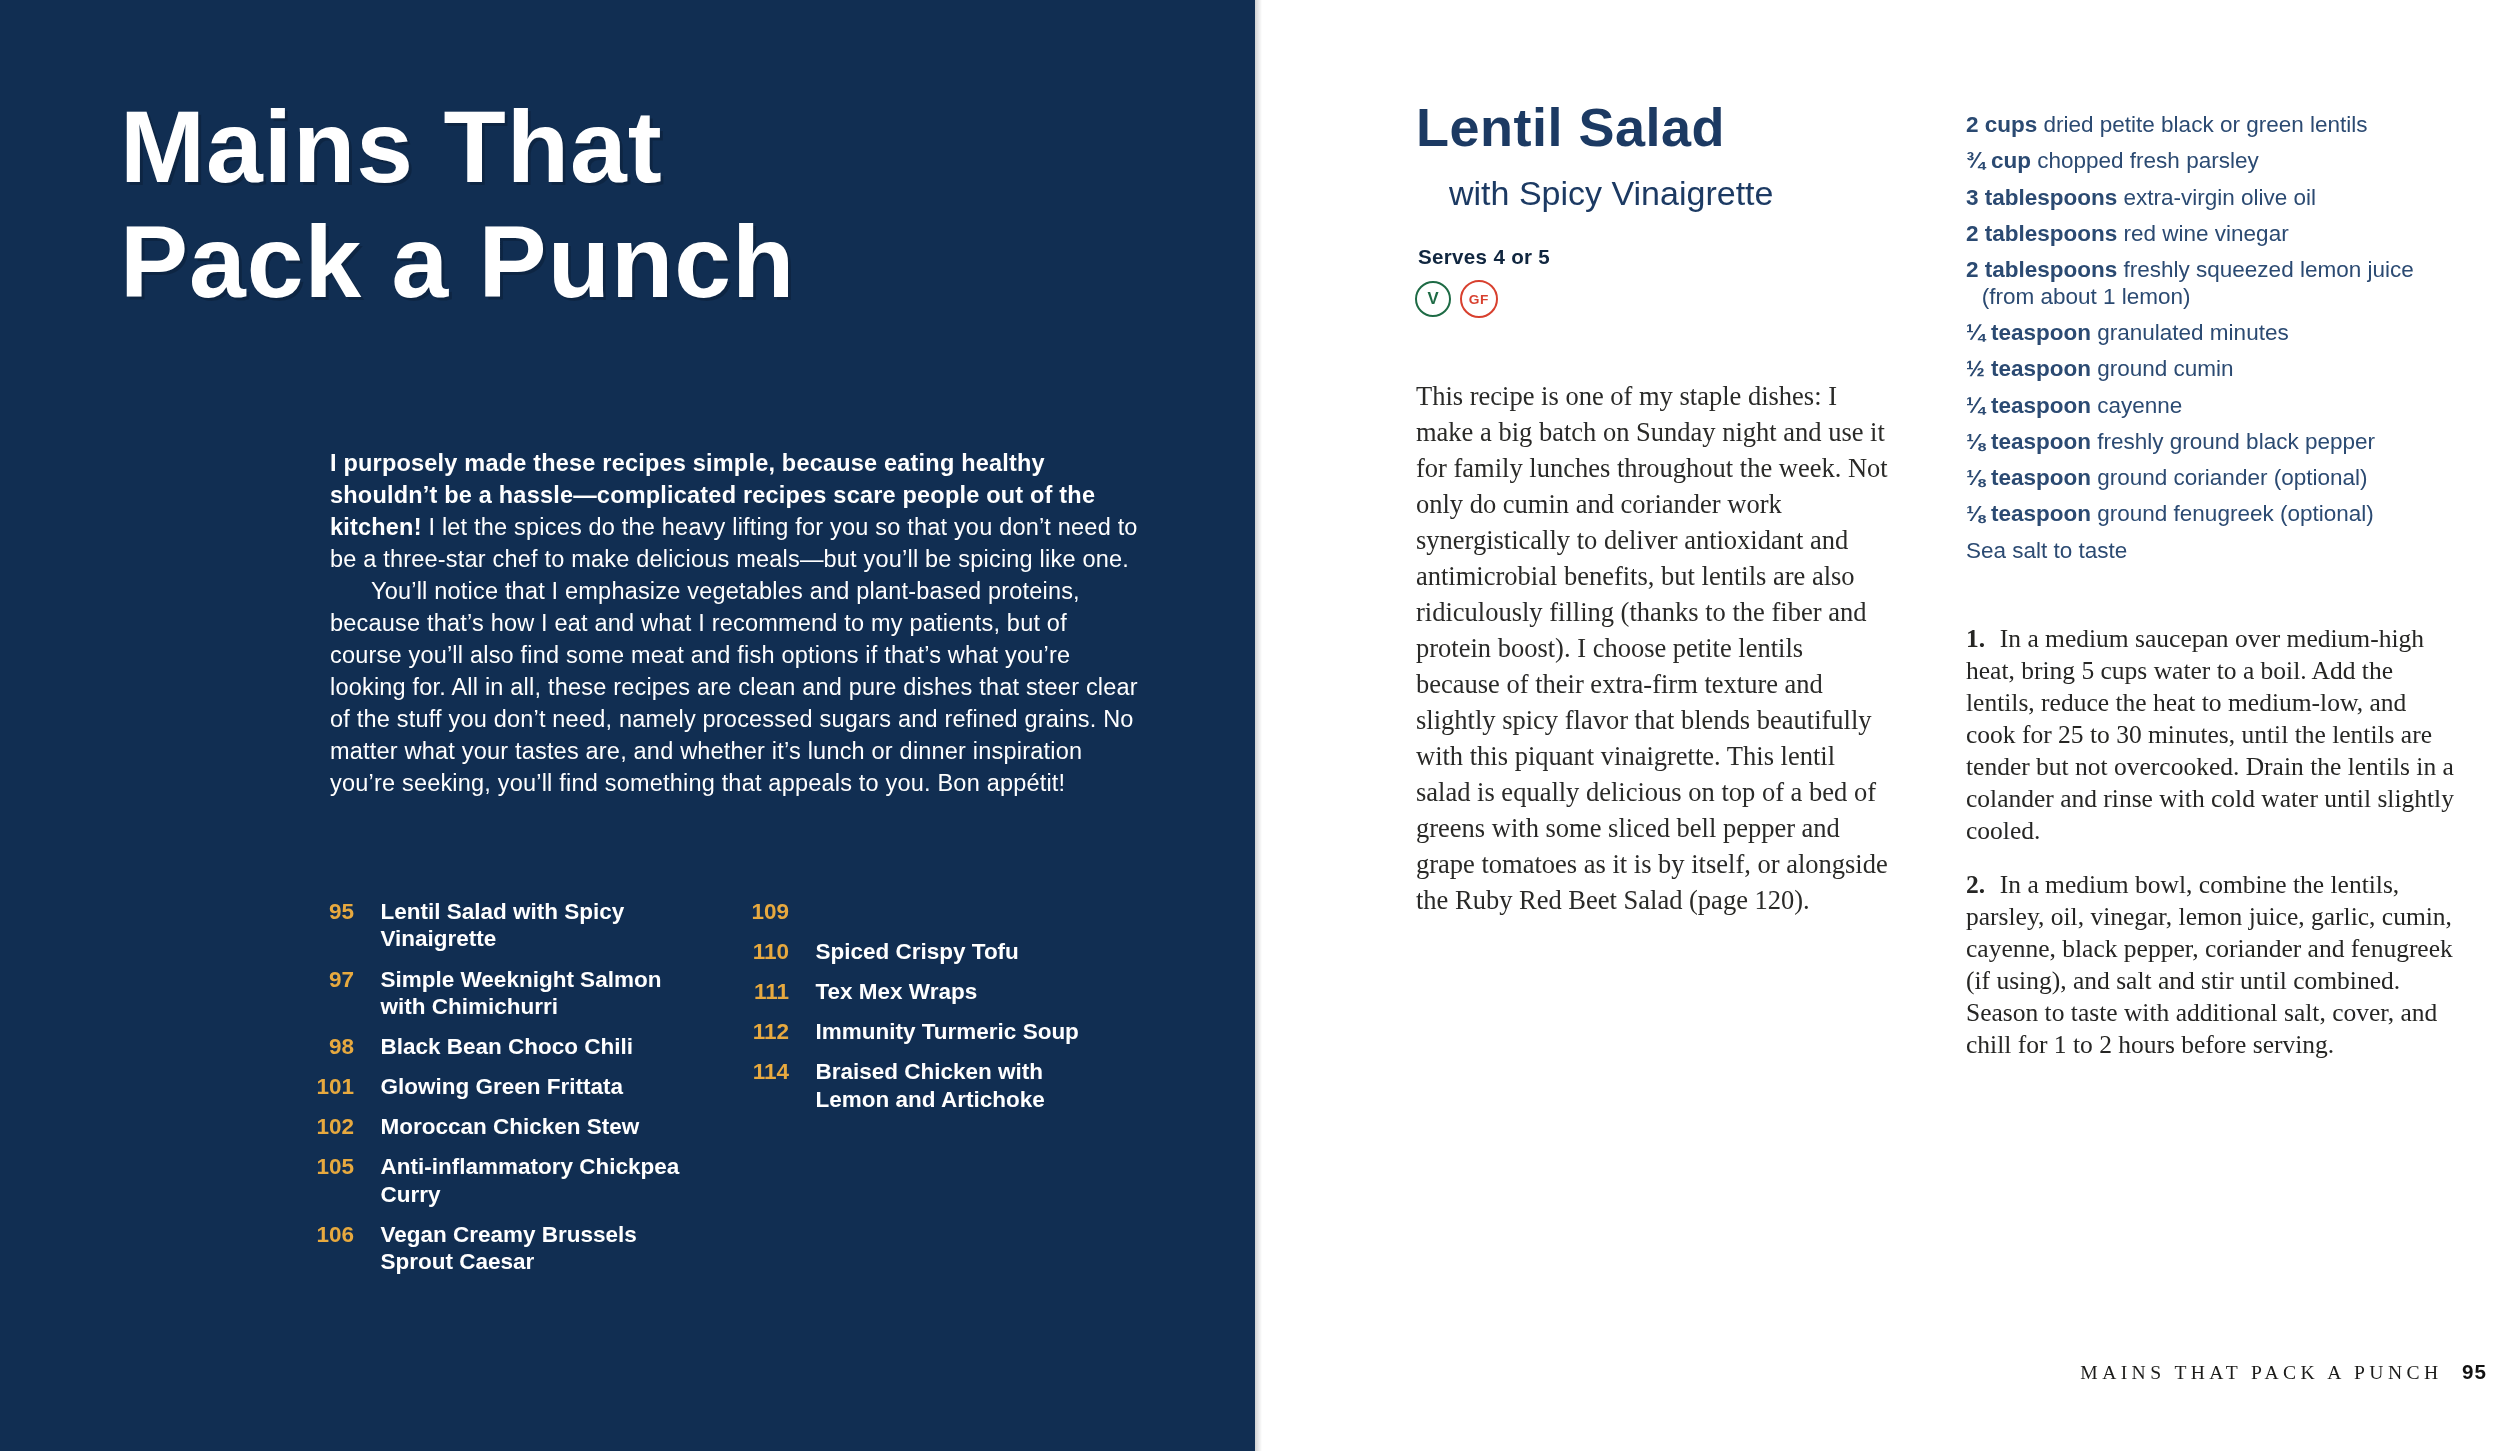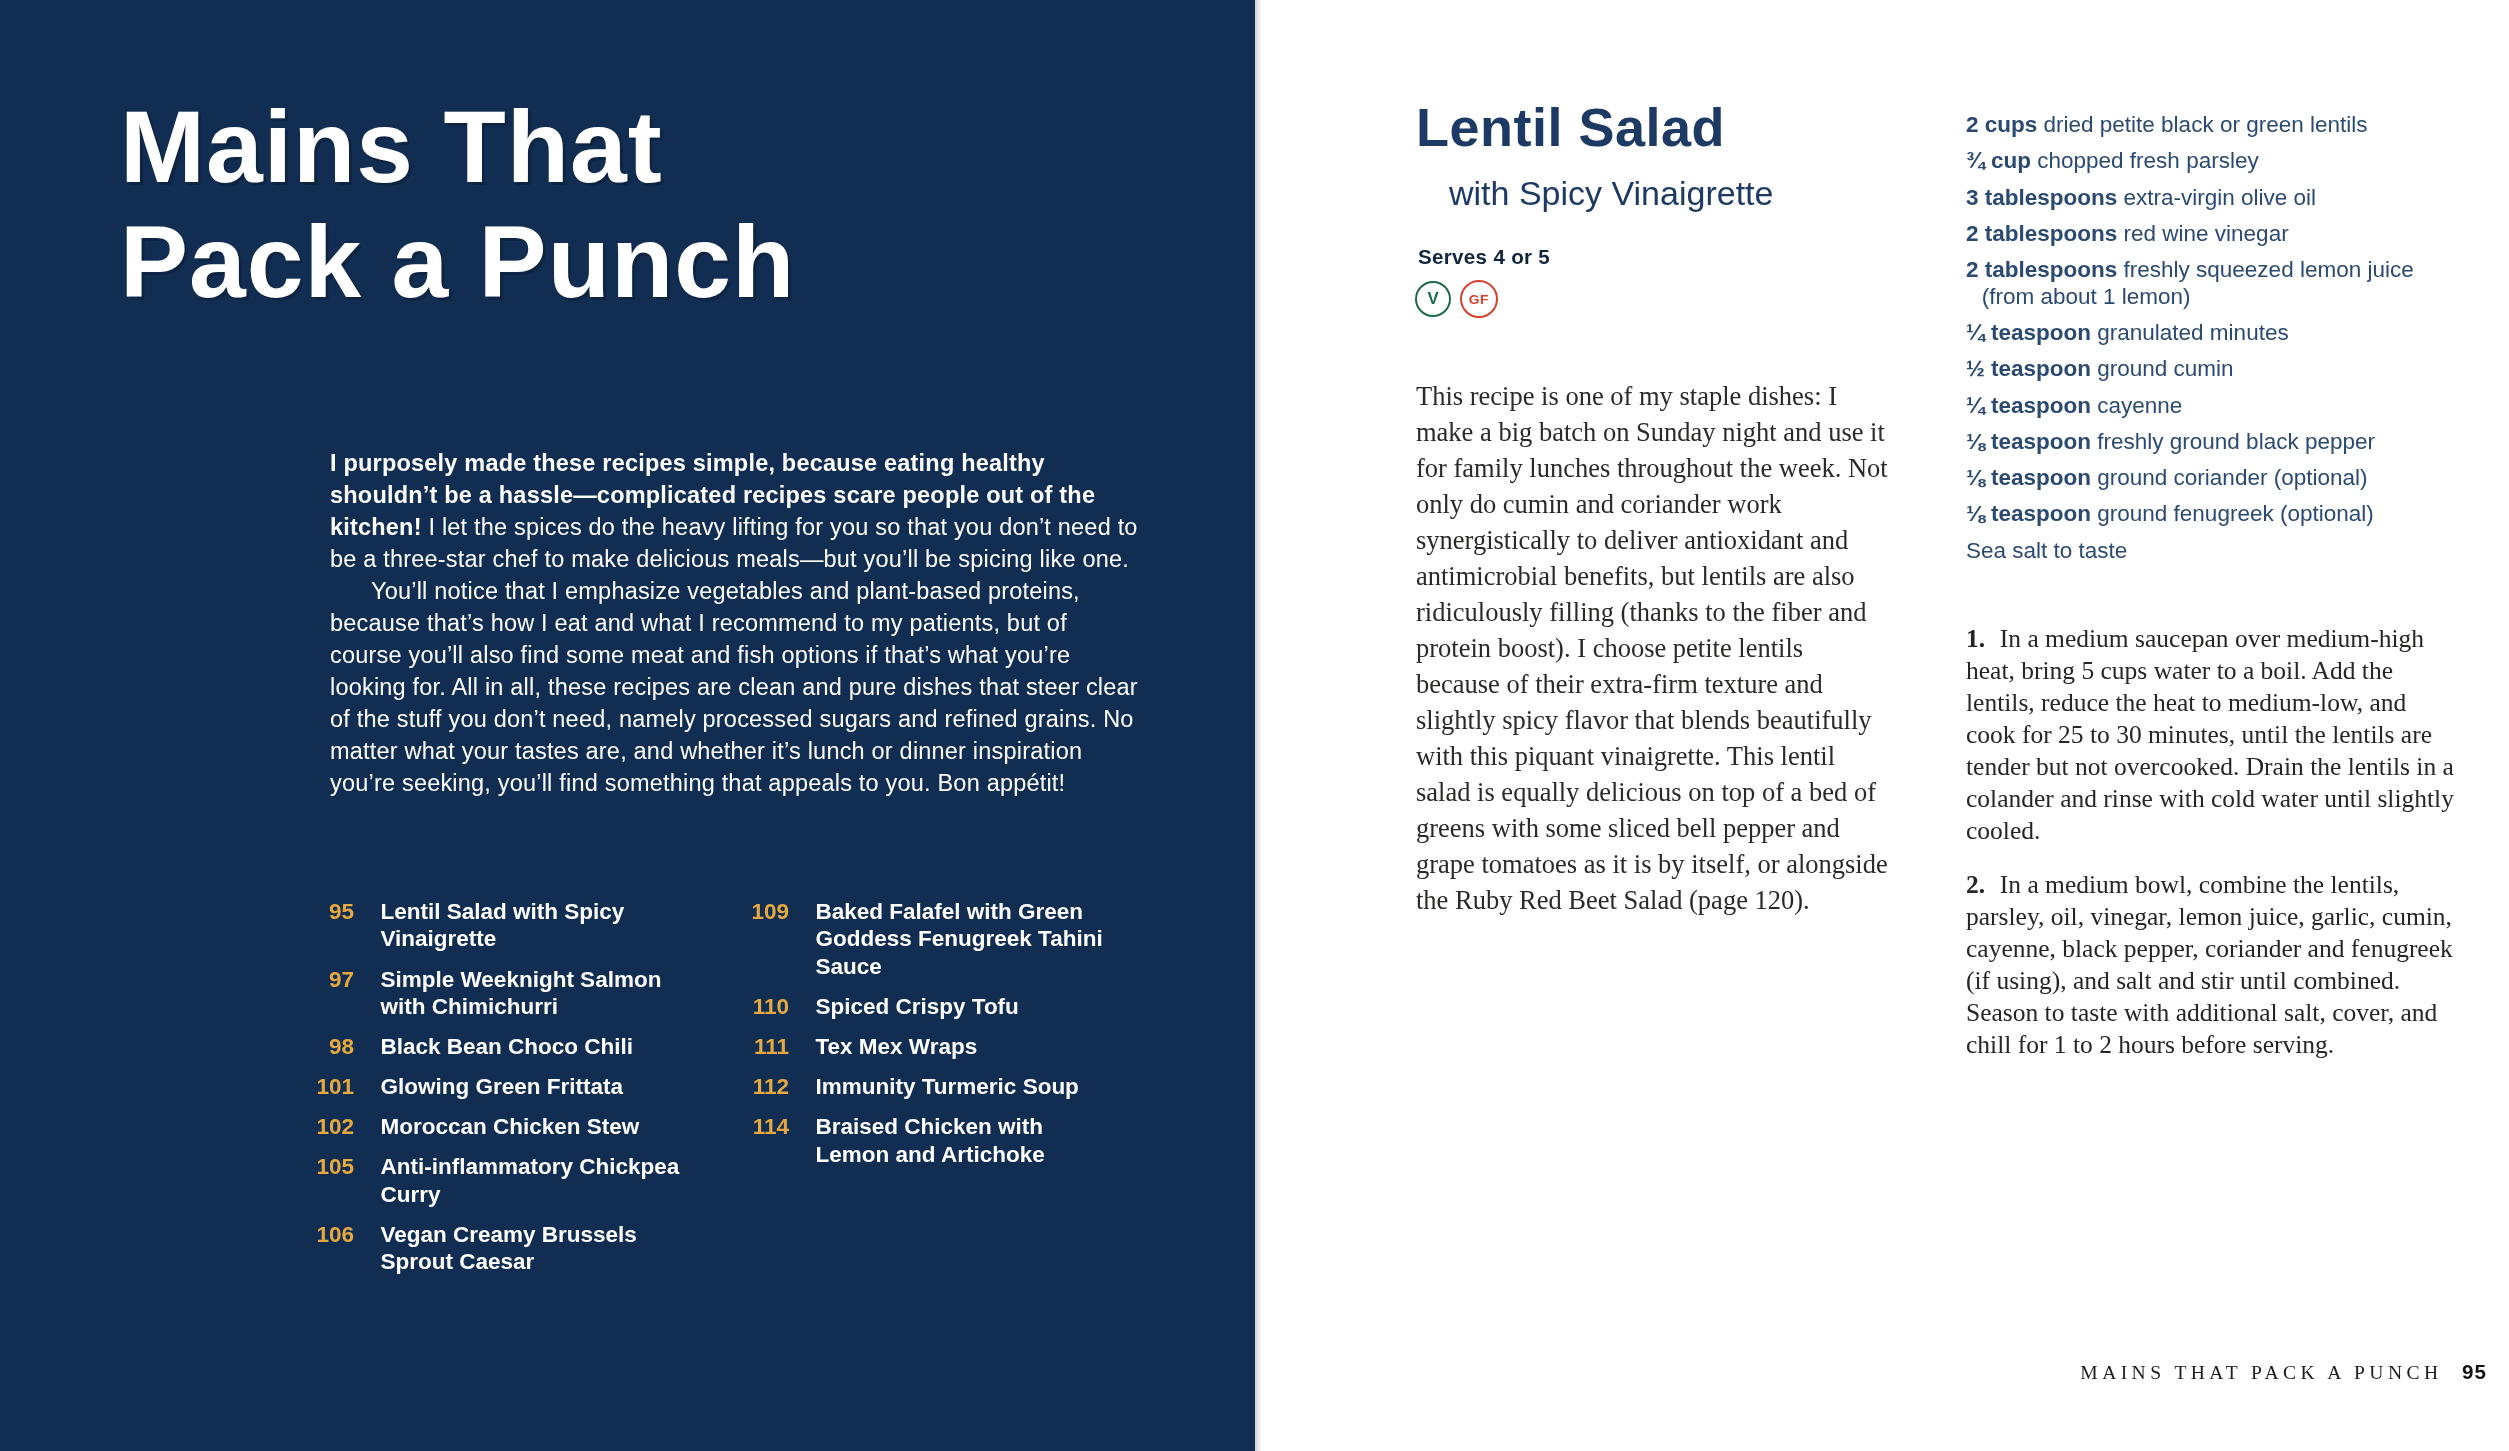--- a/index.html
+++ b/index.html
@@ -106,21 +106,20 @@
       </div>
       <div class="toc-item">
         <span class="toc-num">106</span>
         <span class="toc-title">Vegan Creamy Brussels Sprout Caesar</span>
       </div>
     </div>
 
     <div class="toc toc-right">
       <div class="toc-item">
         <span class="toc-num">109</span>
-        <span class="toc-title">Baked Falafel with Green Goddess Fenugreek Tahini Sauce</span>
       </div>
       <div class="toc-item">
         <span class="toc-num">110</span>
         <span class="toc-title">Spiced Crispy Tofu</span>
       </div>
       <div class="toc-item">
         <span class="toc-num">111</span>
         <span class="toc-title">Tex Mex Wraps</span>
       </div>
       <div class="toc-item">

